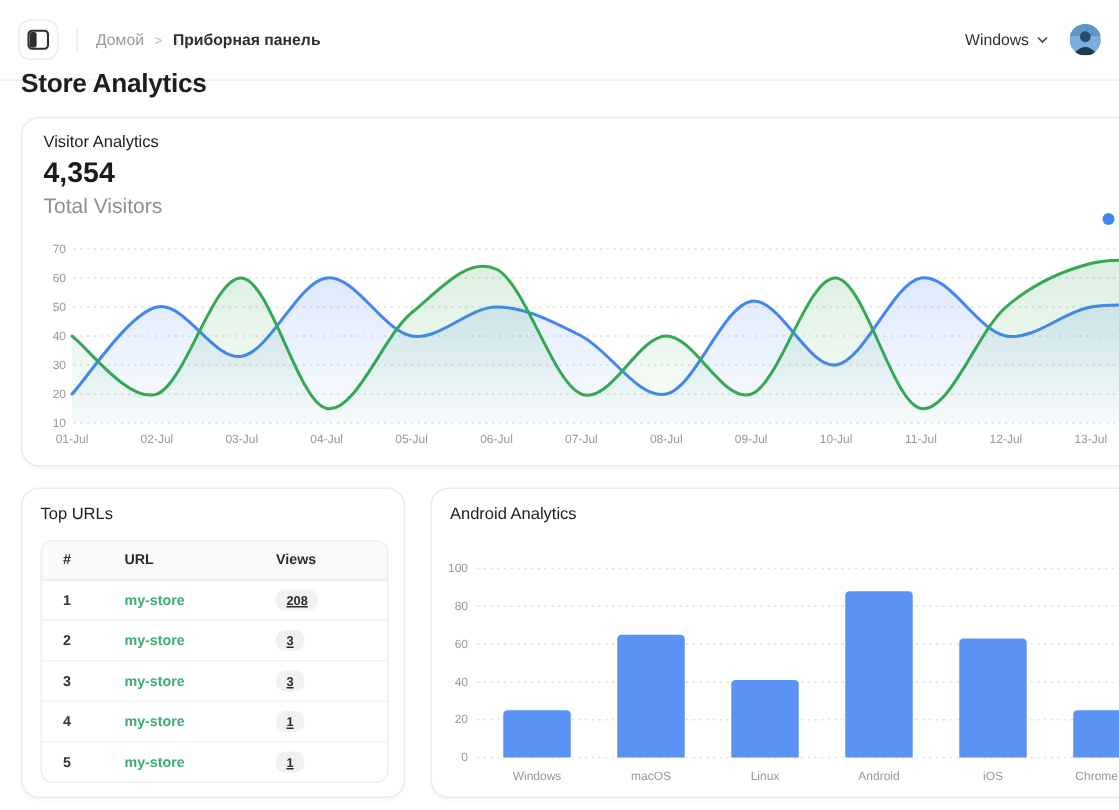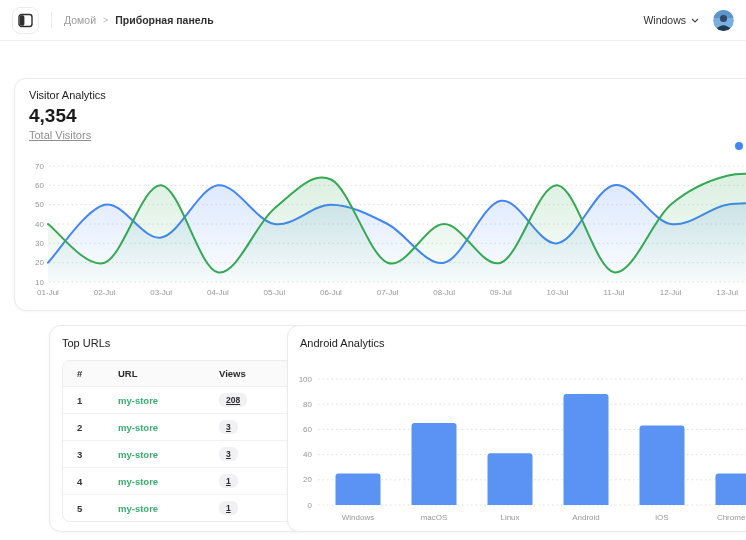--- a/index.html
+++ b/index.html
@@ -1,21 +1,21 @@
 <!DOCTYPE html>
 <html><head>
 <meta charset="utf-8">
 <style>
   * { margin:0; padding:0; box-sizing:border-box; }
   html,body { width:746px; height:540px; overflow:hidden; background:#ffffff;
     font-family:"Liberation Sans", sans-serif; color:#222; }
   .content { position:relative; width:800px; height:540px; }
 
   
-  .topbar { position:absolute; left:0; top:0; width:746px; height:41px;
+  .topbar { position:absolute; left:0; top:0; width:746px; height:54px;
     border-bottom:1px solid #f0f0f0; display:flex; align-items:center; padding:0 12px; background:#fff;text-align:right; }
   .toggle-btn { width:27px; height:27px; border:1px solid #ececec; border-radius:8px; background:#fff;
     display:flex; align-items:center; justify-content:center; cursor:pointer; }
   .vdiv { width:1px; height:16px; background:#ededed; margin:0 12px; }
   .crumbs { display:flex; align-items:center; gap:7px; font-size:10.5px; }
   .crumb-home { color:#9a9a9a; cursor:pointer; }
   .crumb-sep { color:#b5b5b5; font-size:9px; }
   .crumb-cur { color:#2f2f2f; font-weight:700; }
   .spacer { flex:1; }
   .lang { display:flex; align-items:center; gap:5px; font-size:10.5px; color:#2f2f2f; cursor:pointer; margin-right:14px; }
@@ -25,27 +25,27 @@
   .page-title { position:absolute; left:14px; top:45px; font-size:17.5px; font-weight:800; color:#1d1d1d; letter-spacing:-0.2px; }
 
   
   .card { position:absolute; background:#fff; border:1px solid #ebebeb; border-radius:12px;
     box-shadow:0 1px 3px rgba(0,0,0,0.04); }
   .card-title { font-size:11px; font-weight:400; color:#202020; }
 
   .visitor-card { left:14px; top:78px; width:776px; height:233px; }
   .visitor-card .card-title { position:absolute; left:14px; top:10px; }
   .big-number { position:absolute; left:14px; top:26px; font-size:19px; font-weight:800; color:#1b1b1b; }
-  .sub-label { position:absolute; left:14px; top:50px; font-size:11px; color:#8f8f8f;text-decoration:underline; }
+  .sub-label { position:absolute; left:14px; top:50px; font-size:14px; color:#8f8f8f; }
   .legend { position:absolute; left:686px; top:62px; display:flex; align-items:center; gap:6px; }
   .legend-item { display:flex; align-items:flex-end; gap:4px; font-size:8px; color:#555; white-space:nowrap;padding-left:34px; }
   .legend-dot { width:8px; height:8px; border-radius:50%; flex:none; }
   .line-chart { position:absolute; left:10px; top:78px; }
 
-  .topurls-card { left:14px; top:325px; width:256px; height:207px;margin-left:35px; }
+  .topurls-card { left:14px; top:325px; width:256px; height:207px; }
   .topurls-card .card-title { position:absolute; left:12px; top:11px; }
   .urls-table { position:absolute; left:12px; top:34px; width:232px; border:1px solid #ededed;
     border-radius:8px; border-collapse:separate; border-spacing:0; overflow:hidden; font-size:9.5px; }
   .urls-table th { background:#fafafa; text-align:left; font-weight:800; color:#2a2a2a;
     padding:7px 0 7px 10px; border-bottom:1px solid #eeeeee; font-size:9.5px; }
   .urls-table th.col-rank, .urls-table td.col-rank { width:46px; padding-left:14px; }
   .urls-table th.col-url,  .urls-table td.col-url  { width:100px; padding-left:9px; }
   .urls-table th.col-views,.urls-table td.col-views{ padding-left:10px; }
   .urls-table td { padding:6px 0 6px 10px; border-bottom:1px solid #f2f2f2; color:#333; font-weight:600; }
   .urls-table tr:last-child td { border-bottom:none; }
@@ -92,20 +92,21 @@
     <div class="avatar">
       <svg width="21" height="21" viewBox="0 0 21 21">
         <circle cx="10.5" cy="10.5" r="10.5" fill="#7aaede"></circle>
         <rect x="0" y="0" width="21" height="8" fill="#5d94c9"></rect>
         <circle cx="10.5" cy="8.5" r="3.6" fill="#2c4a68"></circle>
         <path d="M3.5 19 Q10.5 11.5 17.5 19 L17.5 21 L3.5 21 Z" fill="#1f3a55"></path>
       </svg>
     </div>
   </div>
 
+  <h1 class="page-title">Store Analytics</h1>
 
   <section class="card visitor-card">
     <div class="card-title">Visitor Analytics</div>
     <div class="big-number">4,354</div>
     <div class="sub-label">Total Visitors</div>
     <div class="legend" id="line-legend">
         <span class="legend-item">
           <span class="legend-dot" style="background: rgb(66, 133, 244);"></span>
           <span>Referral</span>
         </span>

